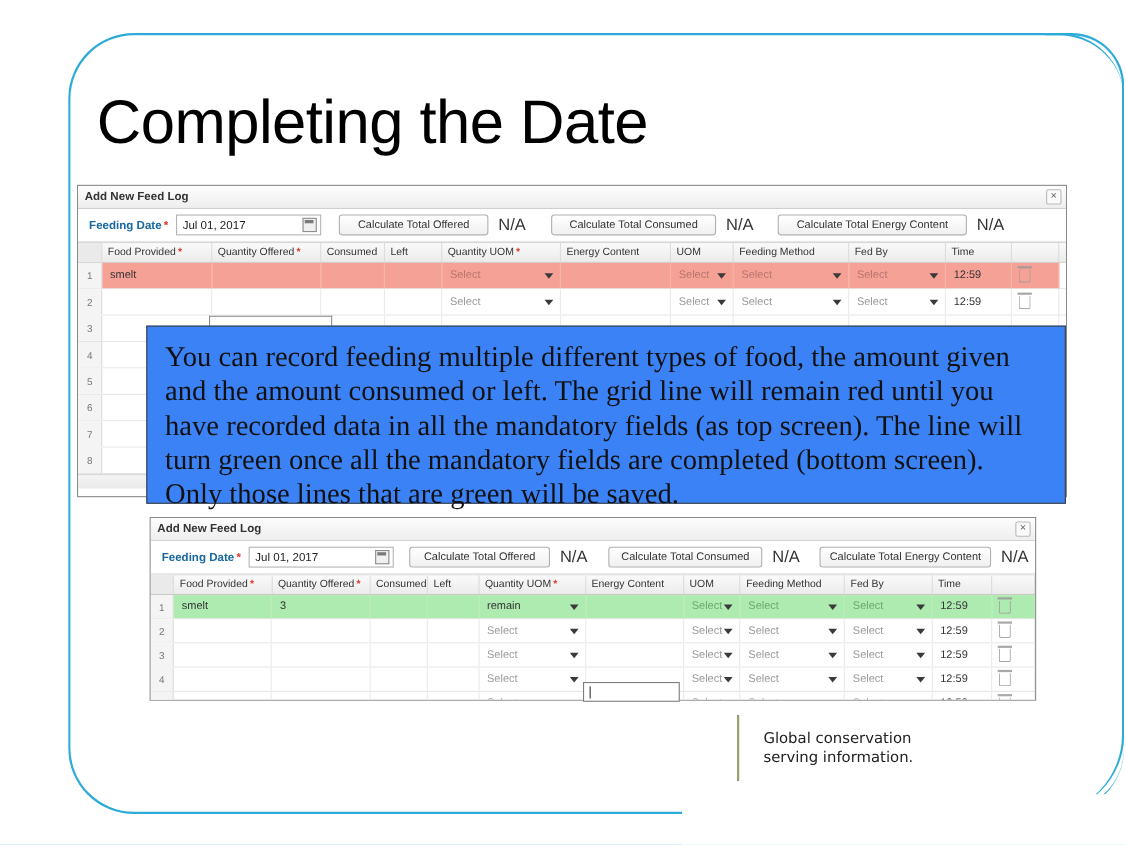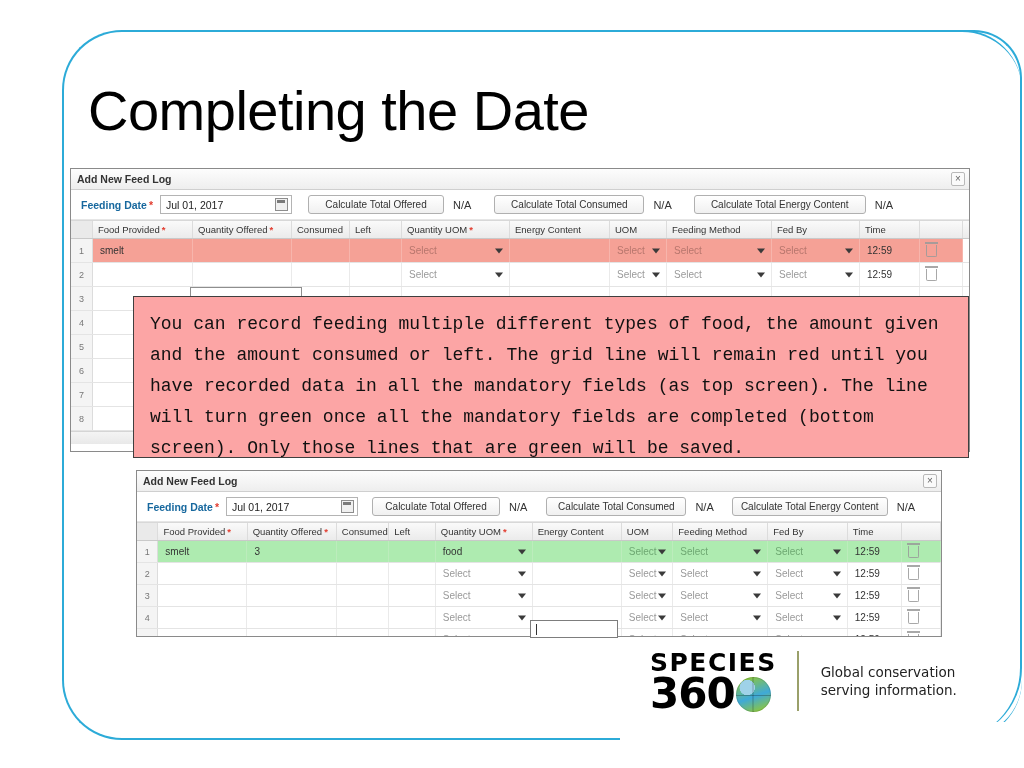--- a/index.html
+++ b/index.html
@@ -114,21 +114,21 @@
     height:19px;
     border:1px solid #b0b0b0;
     border-radius:3px;
     background:linear-gradient(#ffffff,#f0f0f0);
     font-size:10px; color:#333;
     display:flex; align-items:center; justify-content:center;
     padding:0 9px;
     white-space:nowrap;
     cursor:pointer;
   }
-  .na{ font-size:11px; color:#333; padding:0 0 0 9px; white-space:nowrap;}
+  .na{ font-size:15px; color:#333; padding:0 0 0 9px; white-space:nowrap;}
 
   
   .grid{ width:100%; }
   .grid-head{
     display:flex;
     height:19px;
     background:linear-gradient(#fafafa,#ebebeb);
     border-bottom:1px solid #c9c9c9;
     border-top:1px solid #d8d8d8;
   }
@@ -190,27 +190,27 @@
     height:13px;
     background:linear-gradient(#f4f4f4,#e9e9e9);
     border-top:1px solid #d5d5d5;
   }
 
   
   .callout{
     position:absolute;
     left:133px; top:296px;
     width:836px; height:162px;
-    background:#fca5a5;
+    background:#3b82f6;
     border:1.5px solid #3f3f3f;
     padding:12px 16px 0 16px;
-    font-size:18px;
+    font-size:26px;
     line-height:31px;
     color:#111;
-    font-family:Liberation Mono, monospace;
+    font-family:Liberation Serif, serif;
   }
 
   
   .float-input-top{
     position:absolute; left:190px; top:287px;
     width:112px; height:14px;
     background:#fff; border:1px solid #8e8e8e;
     border-bottom:none;
   }
   
@@ -553,21 +553,21 @@
           <div class="cell rownum" style="width: 22px;">1</div>
           <div class="cell" style="width: 92px;">
             <span>smelt</span>
           </div>
           <div class="cell" style="width: 92px;">
             <span>3</span>
           </div>
           <div class="cell" style="width: 54px;"></div>
           <div class="cell" style="width: 48px;"></div>
           <div class="cell" style="width: 100px;">
-            <span>food</span>
+            <span>remain</span>
             <span class="caret"></span>
           </div>
           <div class="cell" style="width: 92px;"></div>
           <div class="cell" style="width: 53px;">
             <span class="sel">Select</span>
             <span class="caret"></span>
           </div>
           <div class="cell" style="width: 98px;">
             <span class="sel">Select</span>
             <span class="caret"></span>
@@ -699,25 +699,18 @@
             <span class="trash"></span>
           </div>
         </div>
       </div>
   </div>
 </div>
 
 <div class="float-input-bot"></div>
 
 <div class="logo-wrap">
-  <div class="logo-text">
-    <span class="logo-species">SPECIES</span>
-    <span class="logo-360-row">
-      <span class="logo-360">360</span>
-      <span class="globe"></span>
-    </span>
-  </div>
   <div class="logo-div"></div>
   <div class="tagline">
     <div>Global conservation</div>
     <div>serving information.</div>
   </div>
 </div>
 
 </body></html>

